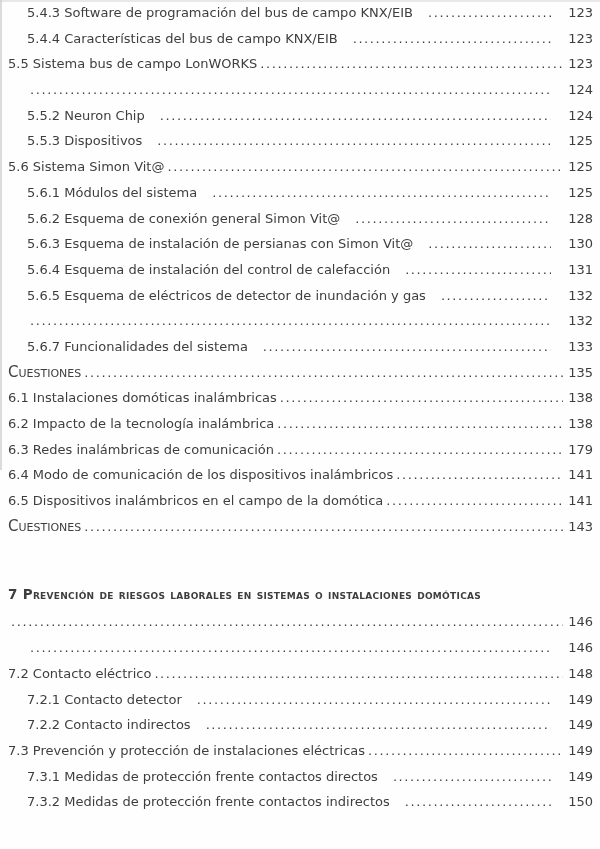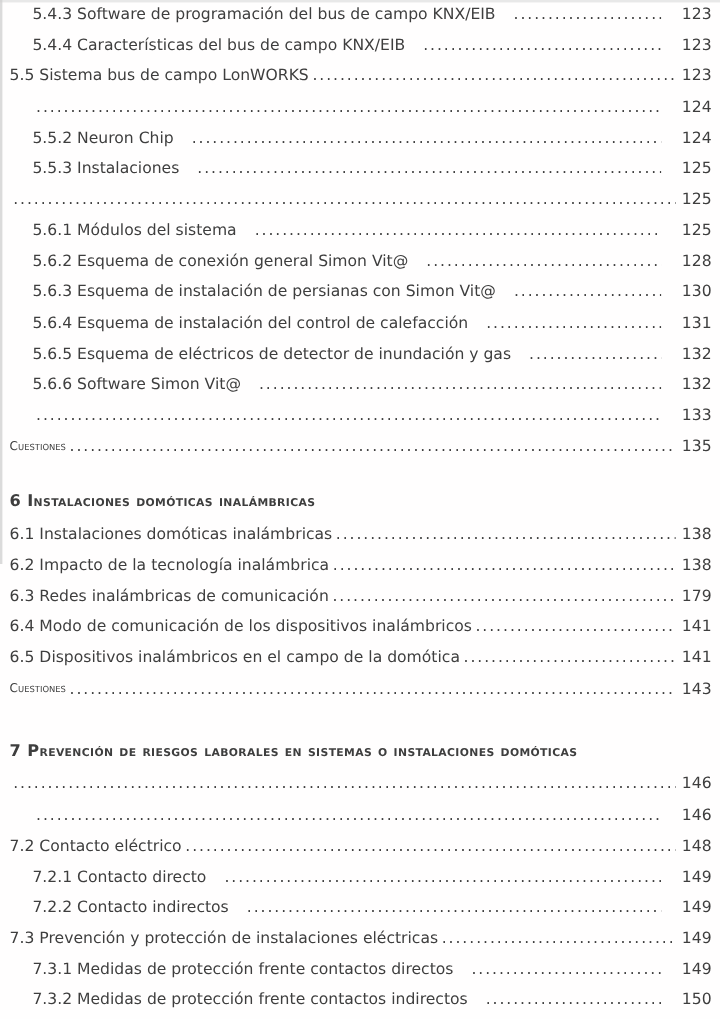--- a/index.html
+++ b/index.html
@@ -31,32 +31,32 @@
   .toc-row .label { flex:0 0 auto; }
   .toc-row .dots {
     flex:1 1 auto;
     overflow:hidden;
     white-space:nowrap;
     letter-spacing:1.6px;
     padding-left:3px;
     min-width:0;
   }
   .toc-row .pg { flex:0 0 auto; padding-left:5px; text-align:left; }
-  .toc-row.sc .label { font-variant:small-caps; font-size:10px; }
+  .toc-row.sc .label { font-variant:small-caps; font-size:15px; }
   .chapter-heading {
     font-weight:bold;
     font-variant:small-caps;
     font-size:13.5px;
     height:30px;
     line-height:30px;
     margin-top:18px;
     letter-spacing:.3px;
     white-space:nowrap;
   }
-  .toc-section:nth-child(3) .chapter-heading { margin-top:24px; }
+  .toc-section:nth-child(3) .chapter-heading { margin-top:40px; }
 </style>
 </head>
 <body>
 
 <div class="scan-edge-top"></div>
 <div class="scan-edge-left"></div>
 
 <div class="page">
   <div id="toc-root">
       <section class="toc-section">
@@ -78,25 +78,26 @@
         <div class="toc-row lvl2">
           <span class="dots">........................................................................................................................................................................................................</span>
           <span class="pg">124</span>
         </div>
         <div class="toc-row lvl2">
           <span class="label">5.5.2 Neuron Chip</span>
           <span class="dots">........................................................................................................................................................................................................</span>
           <span class="pg">124</span>
         </div>
         <div class="toc-row lvl2">
-          <span class="label">5.5.3 Instalaciones</span>
+          <span class="label">5.5.3 Dispositivos</span>
           <span class="dots">........................................................................................................................................................................................................</span>
           <span class="pg">125</span>
         </div>
         <div class="toc-row lvl1">
+          <span class="label">5.6 Sistema Simon Vit@</span>
           <span class="dots">........................................................................................................................................................................................................</span>
           <span class="pg">125</span>
         </div>
         <div class="toc-row lvl2">
           <span class="label">5.6.1 Módulos del sistema</span>
           <span class="dots">........................................................................................................................................................................................................</span>
           <span class="pg">125</span>
         </div>
         <div class="toc-row lvl2">
           <span class="label">5.6.2 Esquema de conexión general Simon Vit@</span>
@@ -112,36 +113,35 @@
           <span class="label">5.6.4 Esquema de instalación del control de calefacción</span>
           <span class="dots">........................................................................................................................................................................................................</span>
           <span class="pg">131</span>
         </div>
         <div class="toc-row lvl2">
           <span class="label">5.6.5 Esquema de eléctricos de detector de inundación y gas</span>
           <span class="dots">........................................................................................................................................................................................................</span>
           <span class="pg">132</span>
         </div>
         <div class="toc-row lvl2">
-          <span class="label">5.6.6 Software Simon Vit@</span>
           <span class="dots">........................................................................................................................................................................................................</span>
           <span class="pg">132</span>
         </div>
         <div class="toc-row lvl2">
+          <span class="label">5.6.7 Funcionalidades del sistema</span>
           <span class="dots">........................................................................................................................................................................................................</span>
           <span class="pg">133</span>
         </div>
         <div class="toc-row lvl1 sc">
           <span class="label">Cuestiones</span>
           <span class="dots">........................................................................................................................................................................................................</span>
           <span class="pg">135</span>
         </div>
       </section>
       <section class="toc-section">
-        <div class="chapter-heading">6 Instalaciones domóticas inalámbricas</div>
         <div class="toc-row lvl1">
           <span class="label">6.1 Instalaciones domóticas inalámbricas</span>
           <span class="dots">........................................................................................................................................................................................................</span>
           <span class="pg">138</span>
         </div>
         <div class="toc-row lvl1">
           <span class="label">6.2 Impacto de la tecnología inalámbrica</span>
           <span class="dots">........................................................................................................................................................................................................</span>
           <span class="pg">138</span>
         </div>
@@ -175,21 +175,21 @@
         <div class="toc-row lvl2">
           <span class="dots">........................................................................................................................................................................................................</span>
           <span class="pg">146</span>
         </div>
         <div class="toc-row lvl1">
           <span class="label">7.2 Contacto eléctrico</span>
           <span class="dots">........................................................................................................................................................................................................</span>
           <span class="pg">148</span>
         </div>
         <div class="toc-row lvl2">
-          <span class="label">7.2.1 Contacto directo</span>
+          <span class="label">7.2.1 Contacto detector</span>
           <span class="dots">........................................................................................................................................................................................................</span>
           <span class="pg">149</span>
         </div>
         <div class="toc-row lvl2">
           <span class="label">7.2.2 Contacto indirectos</span>
           <span class="dots">........................................................................................................................................................................................................</span>
           <span class="pg">149</span>
         </div>
         <div class="toc-row lvl1">
           <span class="label">7.3 Prevención y protección de instalaciones eléctricas</span>

